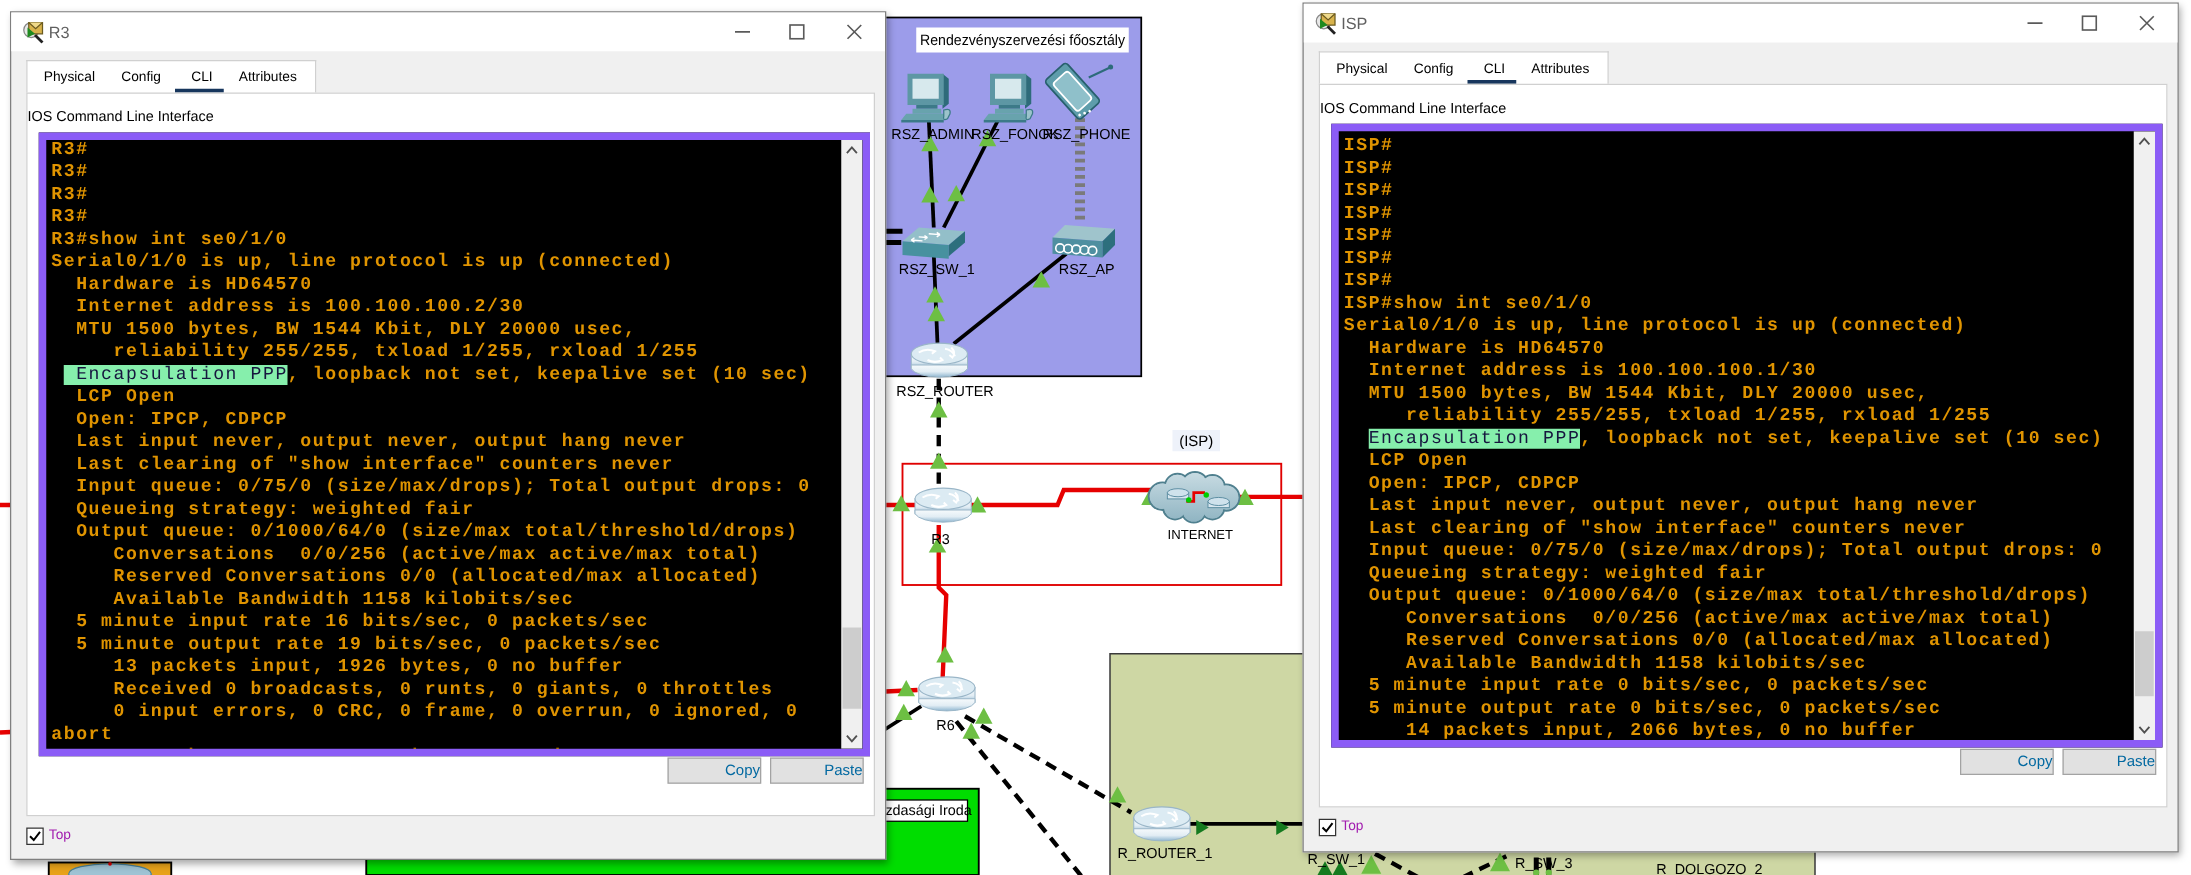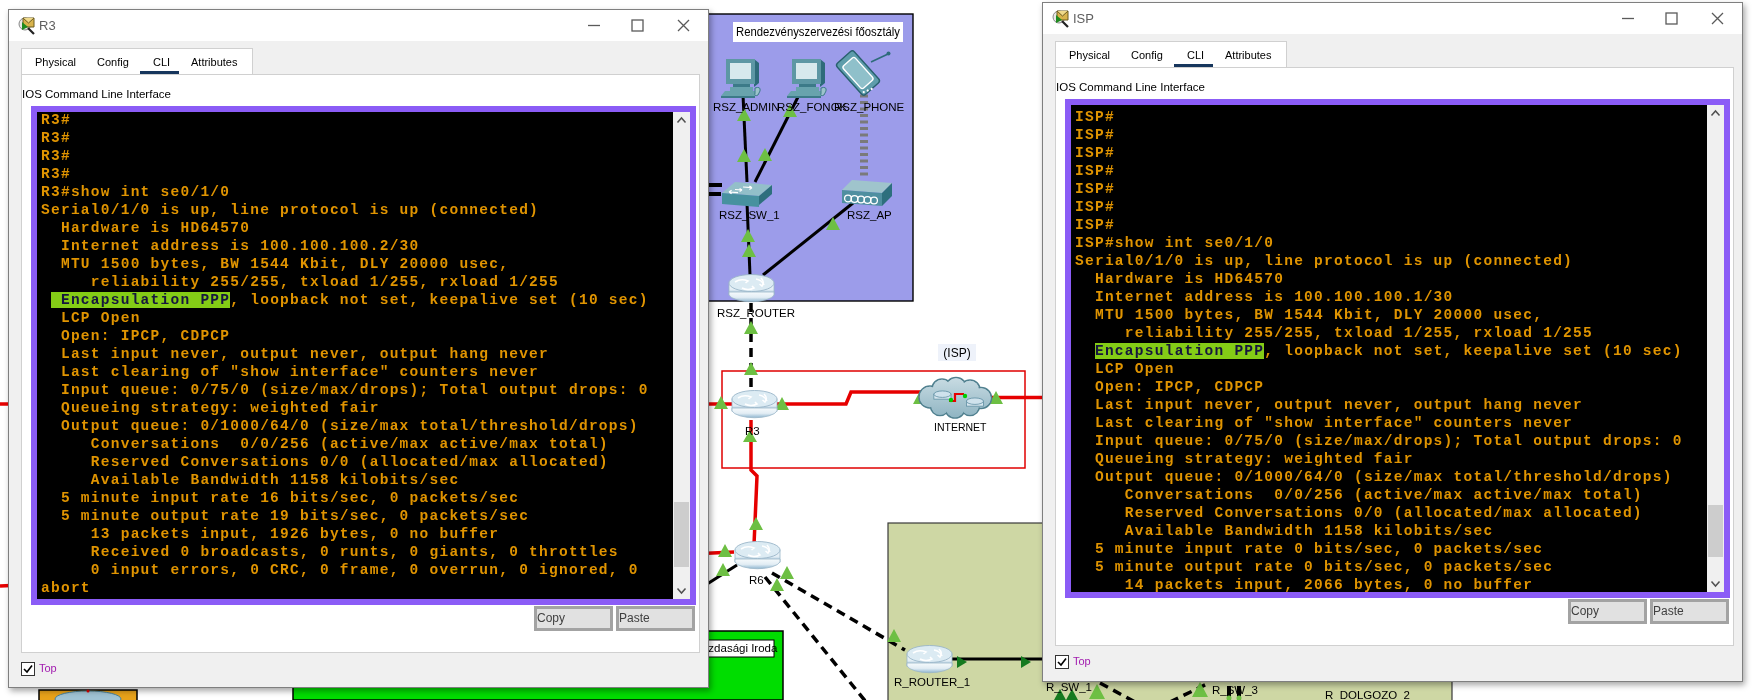--- a/index.html
+++ b/index.html
@@ -15,26 +15,26 @@
 .tabstrip{position:absolute;left:12px;top:38px;width:230px;height:26px;background:#fff;
   border:1px solid #d0d0d0;border-bottom:none}
 .underl{position:absolute;background:#17365d}
 .pane{position:absolute;left:12px;top:64px;width:677px;height:577px;background:#fff;
   border:1px solid #d0d0d0}
 .clihdr{position:absolute;left:0;top:13px;width:100%;text-align:left;font-size:11.5px;color:#000}
 .term{position:absolute;left:9px;top:31px;width:653px;height:487px;background:#000;
   border:6px solid #8b5cf6;overflow:hidden}
 .term pre{position:absolute;left:4px;margin:0;font-family:"Liberation Mono",monospace;
   font-size:14.5px;line-height:18px;font-weight:bold;letter-spacing:1.26px;color:#e09400}
-.term pre b{background:#84cc16;color:#16163e;font-weight:bold}
+.term pre b{background:#86efac;color:#16163e;font-weight:normal}
 .sb{position:absolute;right:0;top:0;width:17px;height:100%;background:#f0f0f0}
 .sbthumb{position:absolute;left:1px;width:15px;background:#cdcdcd}
 .sbarr{position:absolute;left:0;width:17px;height:17px}
-.btn{position:absolute;width:73px;height:19px;background:#e1e1e1;border:3px solid #a3a3a3;
-  font-size:12px;text-align:left;line-height:18px;color:#404040}
+.btn{position:absolute;width:73px;height:19px;background:#e1e1e1;border:1px solid #a3a3a3;
+  font-size:12px;text-align:right;line-height:18px;color:#0369a1}
 .cbrow{position:absolute;font-size:11px;color:#a21caf}
 .cbox{position:absolute;width:12px;height:12px;background:#fff;border:1px solid #333}
 .caption{position:absolute;top:0;height:31px}
 </style>
 </head>
 <body>
 
 <svg class="abs" width="1753" height="700" style="left:0;top:0">
   <defs>
     <linearGradient id="cylg" x1="0" y1="0" x2="0" y2="1">

